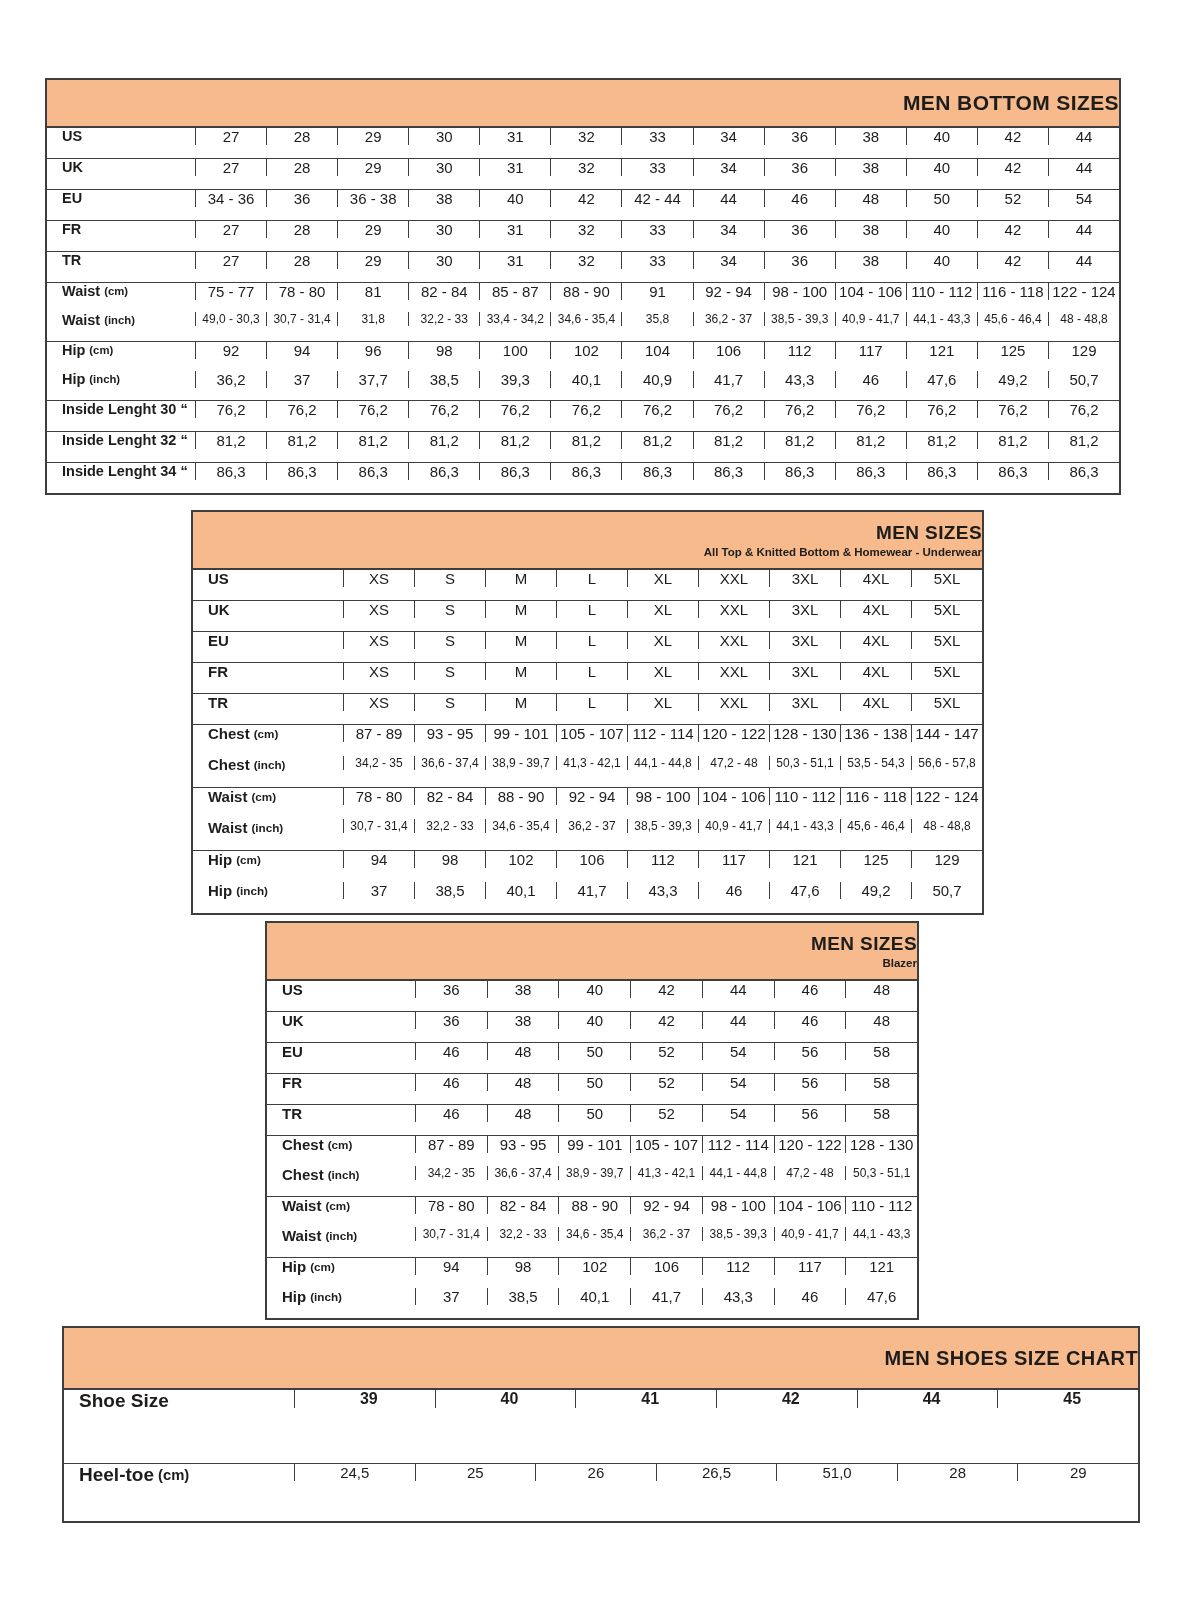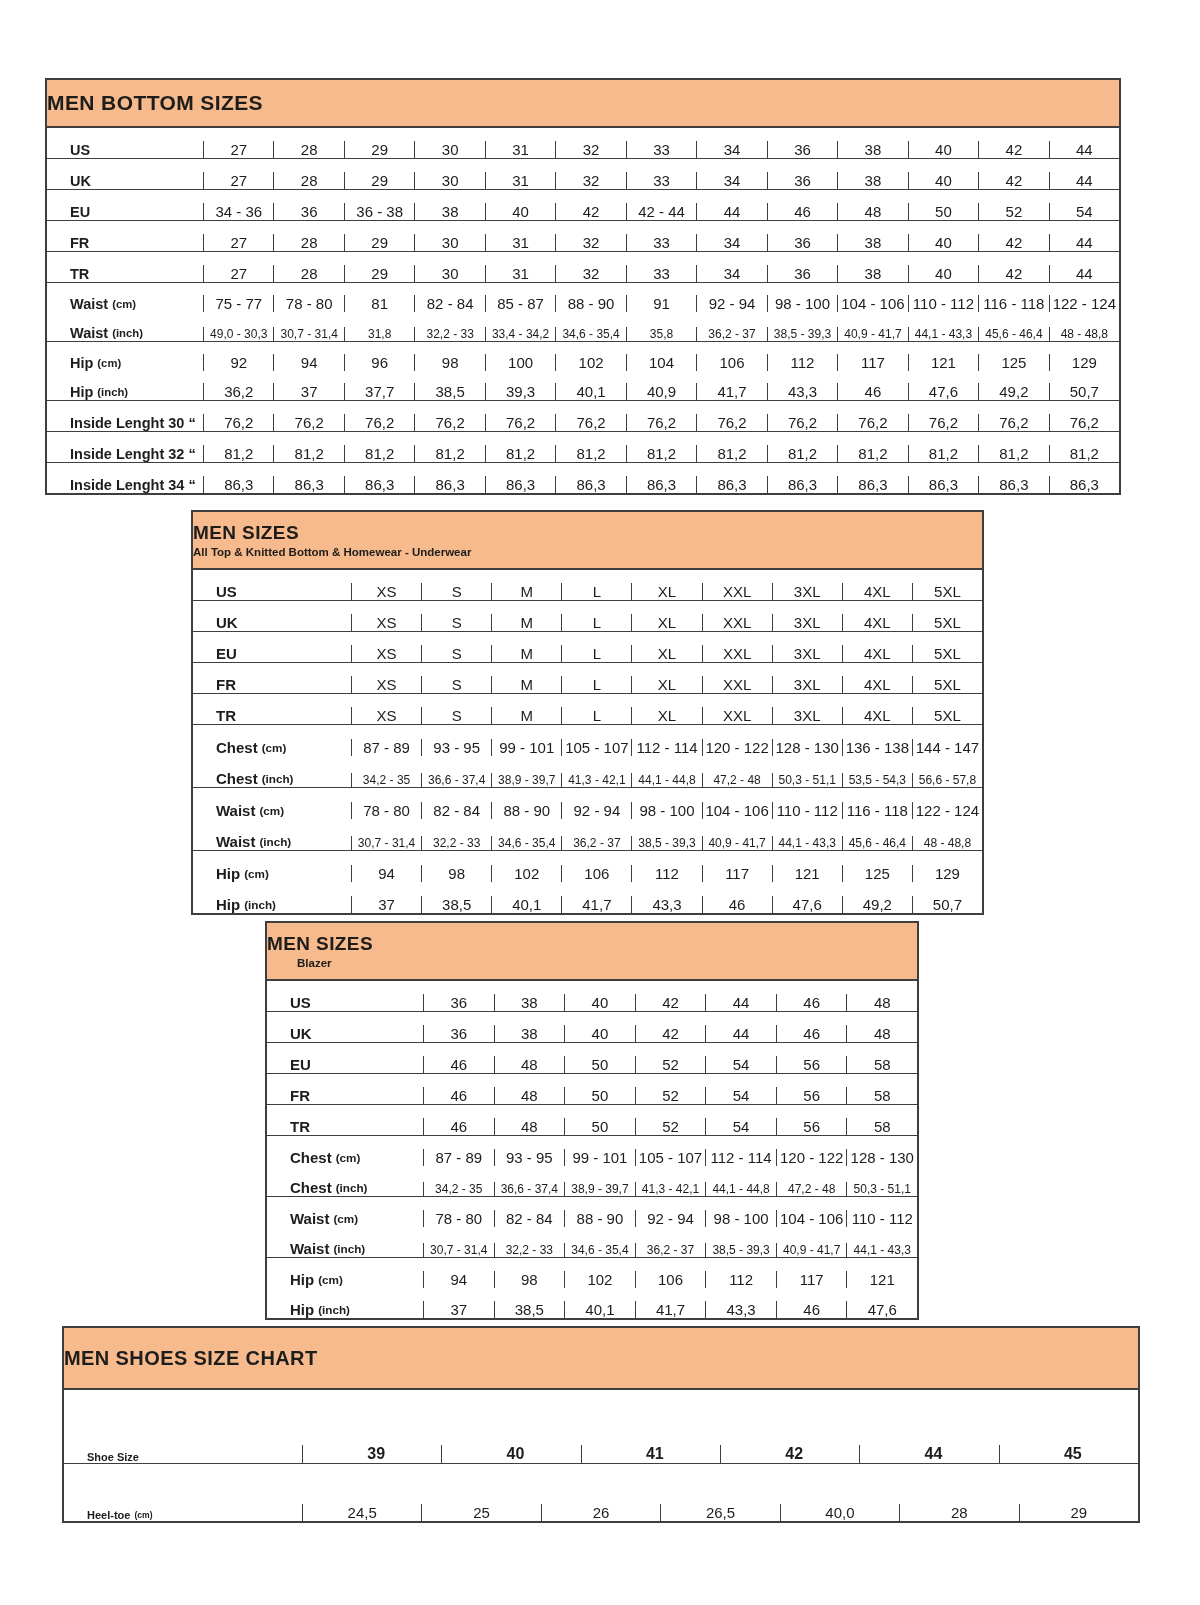--- a/index.html
+++ b/index.html
@@ -12,28 +12,28 @@
   }
   .size-table {
     position: absolute;
     border: 2px solid var(--border, #3e3e3e);
     background: #fff;
   }
   .t-header {
     background: var(--header-bg, #F7BA8C);
     border-bottom: 2px solid var(--border, #3e3e3e);
     display: flex; flex-direction: column;
-    justify-content: center; align-items: flex-start;
+    justify-content: center; align-items: flex-end;
     text-align: center;
   }
   .t-title { font-weight: bold; letter-spacing: 0.4px; }
   .t-subtitle { font-weight: bold; margin-top: 2px; }
   .t-group { border-top: 1.5px solid var(--border, #3e3e3e); }
   .t-body .t-group:first-child { border-top: none; }
-  .t-line { display: flex; align-items: flex-end; margin-left: 8px; }
+  .t-line { display: flex; align-items: flex-start; }
   .t-label {
     display: flex; align-items: center;
     padding-left: 15px;
     font-weight: bold;
     flex: 0 0 auto;
   }
   .t-label .sub { font-size: 0.78em; margin-left: 4px; }
   .t-cell {
     flex: 1 1 0;
     display: flex; align-items: center; justify-content: center;
@@ -66,21 +66,21 @@
   .t3 .t-title { font-size: 19px; }
   .t3 .t-subtitle { font-size: 11.5px; margin-left: 30px; }
   .t3 .t-label { width: 148px; font-size: 15px; }
   .t3 .t-line { height: 30px; font-size: 15px; }
   .t3 .t-group.multi .t-line { height: 30px; }
 
   
   .t4 { left: 62px; top: 1326px; width: 1078px; }
   .t4 .t-header { height: 62px; }
   .t4 .t-title { font-size: 20px; }
-  .t4 .t-label { width: 230px; font-size: 11px; }
+  .t4 .t-label { width: 230px; font-size: 19px; }
   .t4 .t-line { font-size: 15px; }
   .t4 .t-body .t-group:nth-child(1) .t-line { height: 73px; }
   .t4 .t-body .t-group:nth-child(2) .t-line { height: 57px; }
 </style>
 </head>
 <body>
 
 <section class="size-table t1">
   <div class="t-header">
     <div class="t-title">MEN BOTTOM SIZES</div>
@@ -698,19 +698,19 @@
       <div class="t-group">
         <div class="t-line">
           <div class="t-label">
             <div class="main">Heel-toe</div>
             <div class="sub">(cm)</div>
           </div>
           <div class="t-cell">24,5</div>
           <div class="t-cell">25</div>
           <div class="t-cell">26</div>
           <div class="t-cell">26,5</div>
-          <div class="t-cell">40,0</div>
+          <div class="t-cell">51,0</div>
           <div class="t-cell">28</div>
           <div class="t-cell">29</div>
         </div>
       </div>
     </div>
 </section>
 
 </body></html>

